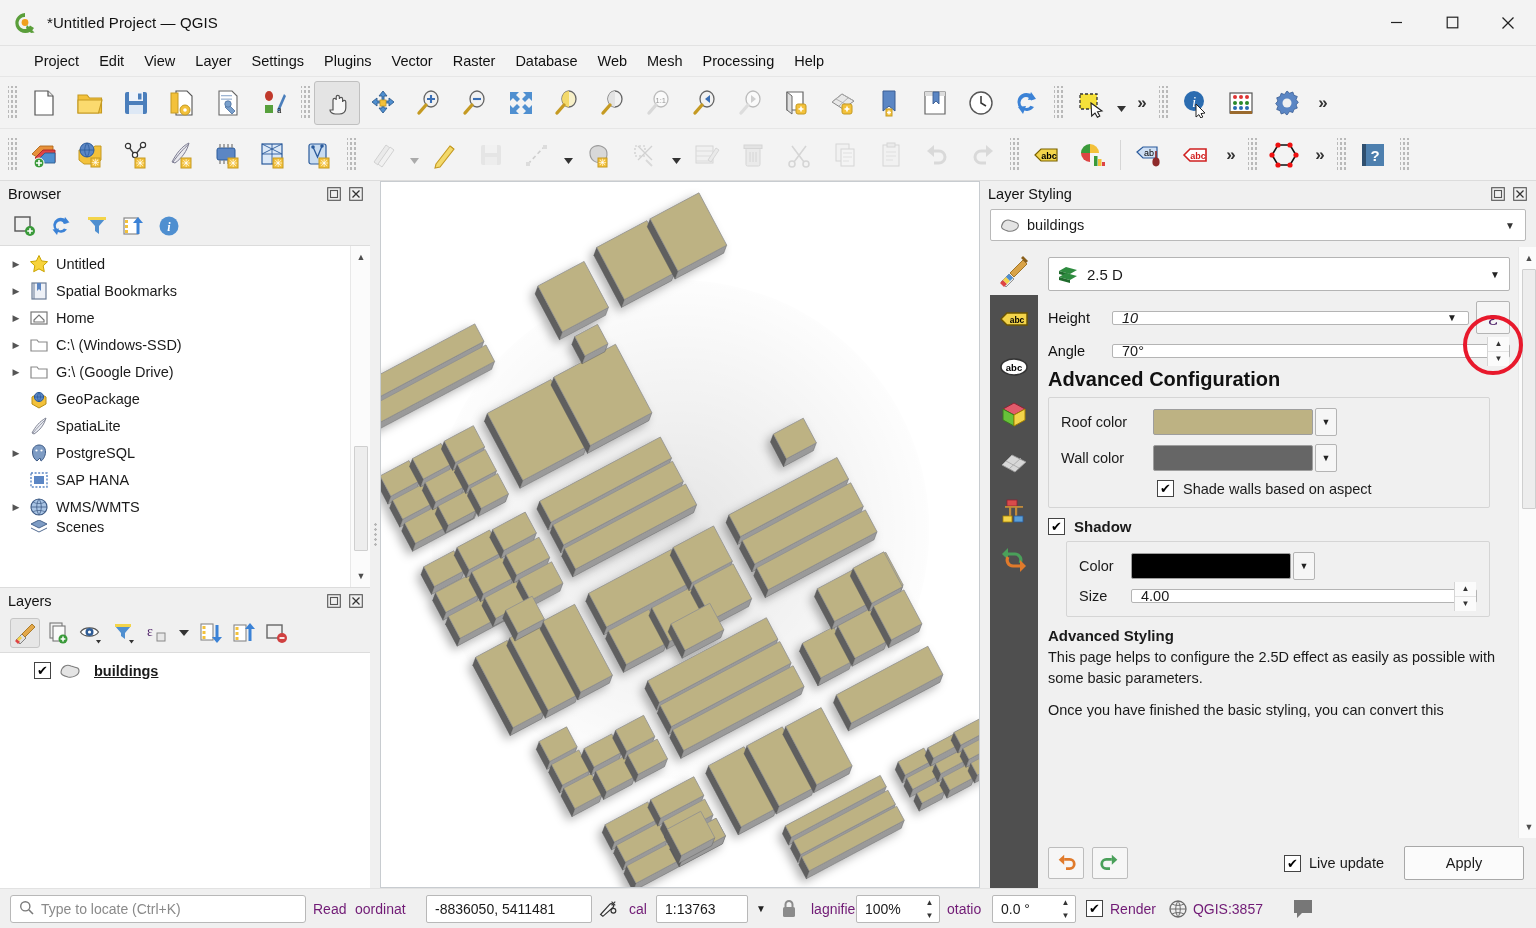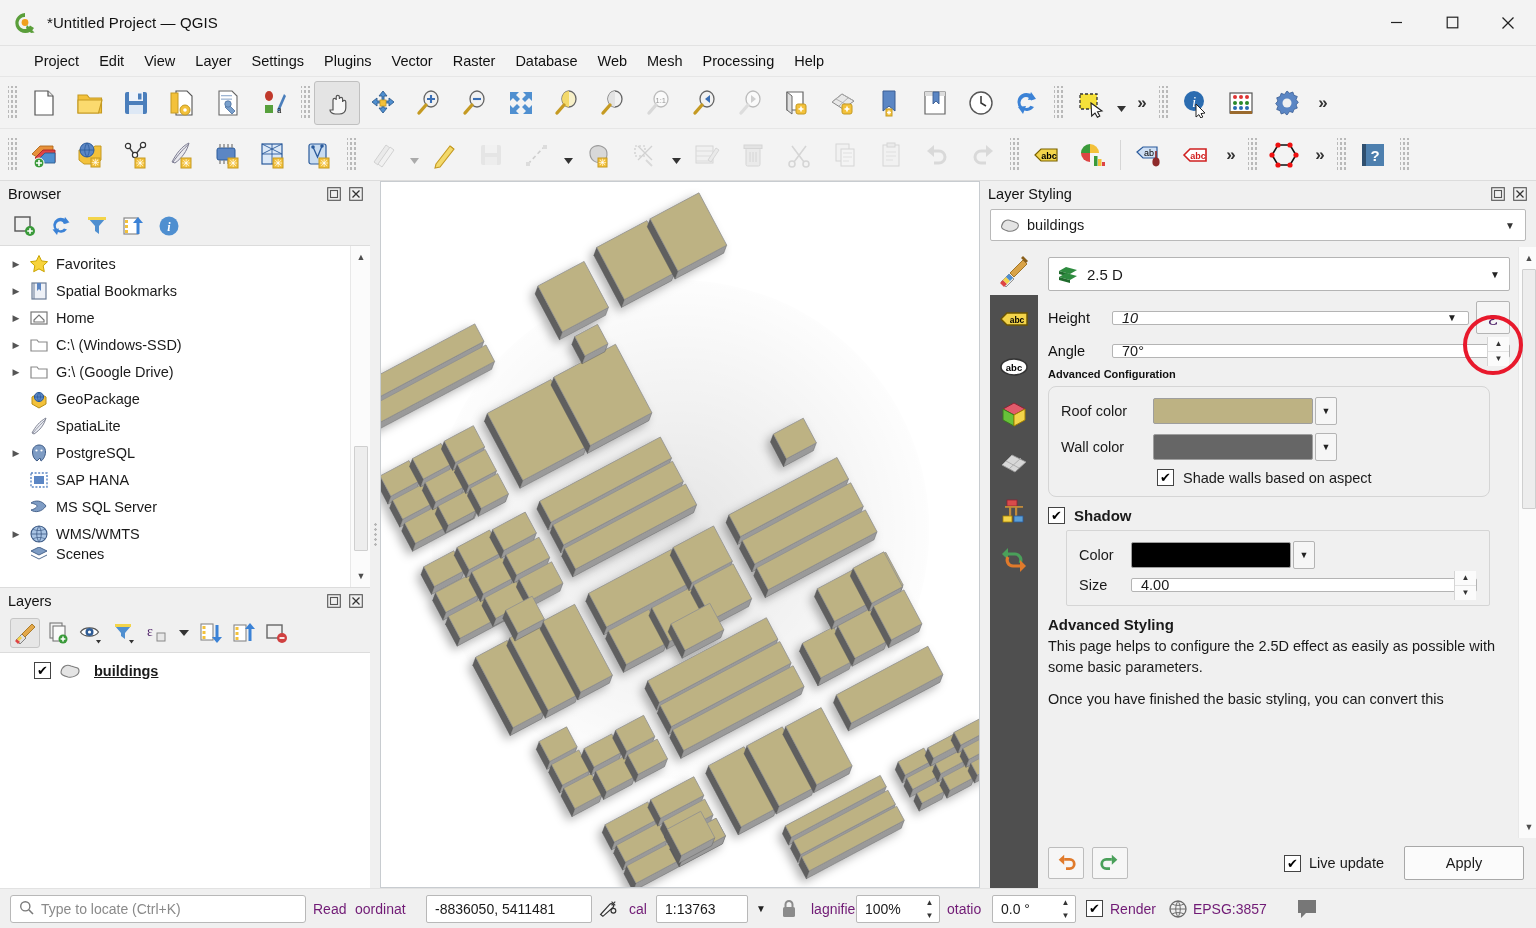--- a/index.html
+++ b/index.html
@@ -272,24 +272,24 @@
   }
   .spin div:first-child { border-bottom: 1px solid #e2e2e2; }
   .ddbtn {
     width: 34px; height: 33px; margin-left: 7px;
     background: #f5f5f5; border: 1px solid #b4b4b4; border-radius: 2px;
     display: flex; align-items: center; justify-content: center;
     font-size: 19px; color: #51256b; font-family: "DejaVu Serif", serif;
   }
 
   .section-title {
-    font-weight: bold; font-size: 11px; margin: 8px 0 6px 0; color: #111;
+    font-weight: bold; font-size: 20px; margin: 8px 0 6px 0; color: #111;
   }
   .groupbox {
-    border: 1px solid #d5d5d5; border-radius: 8px; padding: 10px 12px 10px 12px;
+    border: 1px solid #d5d5d5; border-radius: 2px; padding: 10px 12px 10px 12px;
     margin-bottom: 8px;
   }
   .clr-row { display: flex; align-items: center; margin-bottom: 8px; }
   .clr-label { width: 92px; min-width: 92px; font-size: 14.5px; }
   .clr-swatch {
     width: 160px; height: 26px; border: 1px solid #9e9e9e; border-radius: 2px;
   }
   .clr-arrow {
     width: 22px; height: 28px; margin-left: 2px;
     background: #f6f6f6; border: 1px solid #b4b4b4; border-radius: 2px;
@@ -912,21 +912,21 @@
         </div>
         <div class="tree">
           <div class="tree-inner">
             <div class="tree-row">
               <span class="tree-arrow">▶</span>
               <span class="tree-icon">
                   <svg width="20" height="20" viewBox="0 0 20 20">
                     <path d="M10 1.5 l2.6 5.4 5.9.8-4.3 4.1 1.1 5.9L10 14.9 4.7 17.7l1.1-5.9L1.5 7.7l5.9-.8z" fill="#f7d33c" stroke="#caa400" stroke-width="1"></path>
                   </svg>
                 </span>
-              <span>Favorites</span>
+              <span>Untitled</span>
             </div>
             <div class="tree-row">
               <span class="tree-arrow">▶</span>
               <span class="tree-icon">
                   <svg width="20" height="20" viewBox="0 0 20 20">
                     <rect x="3" y="2" width="14" height="16" fill="#eef1f7" stroke="#6b7c96" stroke-width="1.2"></rect>
                     <path d="M8 2 h4 v8 l-2-2 -2 2z" fill="#5b86c4"></path>
                     <path d="M5 2 v16" stroke="#6b7c96"></path>
                   </svg>
                 </span>
@@ -994,29 +994,20 @@
             </div>
             <div class="tree-row">
               <span class="tree-arrow"></span>
               <span class="tree-icon">
                   <svg width="20" height="20" viewBox="0 0 20 20">
                     <rect x="2" y="3" width="16" height="14" fill="none" stroke="#5b86c4" stroke-width="1.4" stroke-dasharray="2 1.6"></rect>
                     <rect x="5" y="6" width="10" height="8" fill="#5b86c4"></rect>
                   </svg>
                 </span>
               <span>SAP HANA</span>
-            </div>
-            <div class="tree-row">
-              <span class="tree-arrow"></span>
-              <span class="tree-icon">
-                  <svg width="20" height="20" viewBox="0 0 20 20">
-                    <path d="M2 6 C6 3 13 3 17 9 C13 15 6 16 2 13 C6 12 8 10 8 9 C8 8 6 7 2 6z" fill="#7e9cc4" stroke="#3d5a85" stroke-width=".9"></path>
-                  </svg>
-                </span>
-              <span>MS SQL Server</span>
             </div>
             <div class="tree-row">
               <span class="tree-arrow">▶</span>
               <span class="tree-icon">
                   <svg width="20" height="20" viewBox="0 0 20 20">
                     <circle cx="10" cy="10" r="8" fill="#a9c4e4" stroke="#3d5a85" stroke-width="1.1"></circle>
                     <path d="M2 10h16M10 2c3 4.5 3 11.5 0 16M10 2c-3 4.5-3 11.5 0 16" stroke="#3d5a85" fill="none" stroke-width=".8"></path>
                     <path d="M4 5c2.5 2 9.5 2 12 0M4 15c2.5-2 9.5-2 12 0" stroke="#3d5a85" fill="none" stroke-width=".7"></path>
                   </svg>
                 </span>
@@ -1682,21 +1673,21 @@
     <span class="cbox" style="margin-left:10px;">
         <span>✔</span>
       </span>
     <span class="sb-label">Render</span>
     <span class="sb-icon">
       <svg width="20" height="20" viewBox="0 0 20 20">
           <circle cx="10" cy="10" r="8" fill="none" stroke="#6a6a6a" stroke-width="1.3"></circle>
           <path d="M2 10h16M10 2c3 4.5 3 11.5 0 16M10 2c-3 4.5-3 11.5 0 16M4 5c2.5 1.8 9.5 1.8 12 0M4 15c2.5-1.8 9.5-1.8 12 0" stroke="#6a6a6a" fill="none" stroke-width="1"></path>
         </svg>
     </span>
-    <span class="sb-label" style="padding-left:0;">EPSG:3857</span>
+    <span class="sb-label" style="padding-left:0;">QGIS:3857</span>
     <span class="sb-icon" style="margin-left:18px;">
       <svg width="24" height="22" viewBox="0 0 24 22">
           <path d="M3 2 h18 v13 h-10 l-5 5 v-5 H3z" fill="#777"></path>
         </svg>
     </span>
   </div>
 
   <div class="redcircle" style="left:1463px; top:315px; width:60px; height:60px;"></div>
 </div>
 

